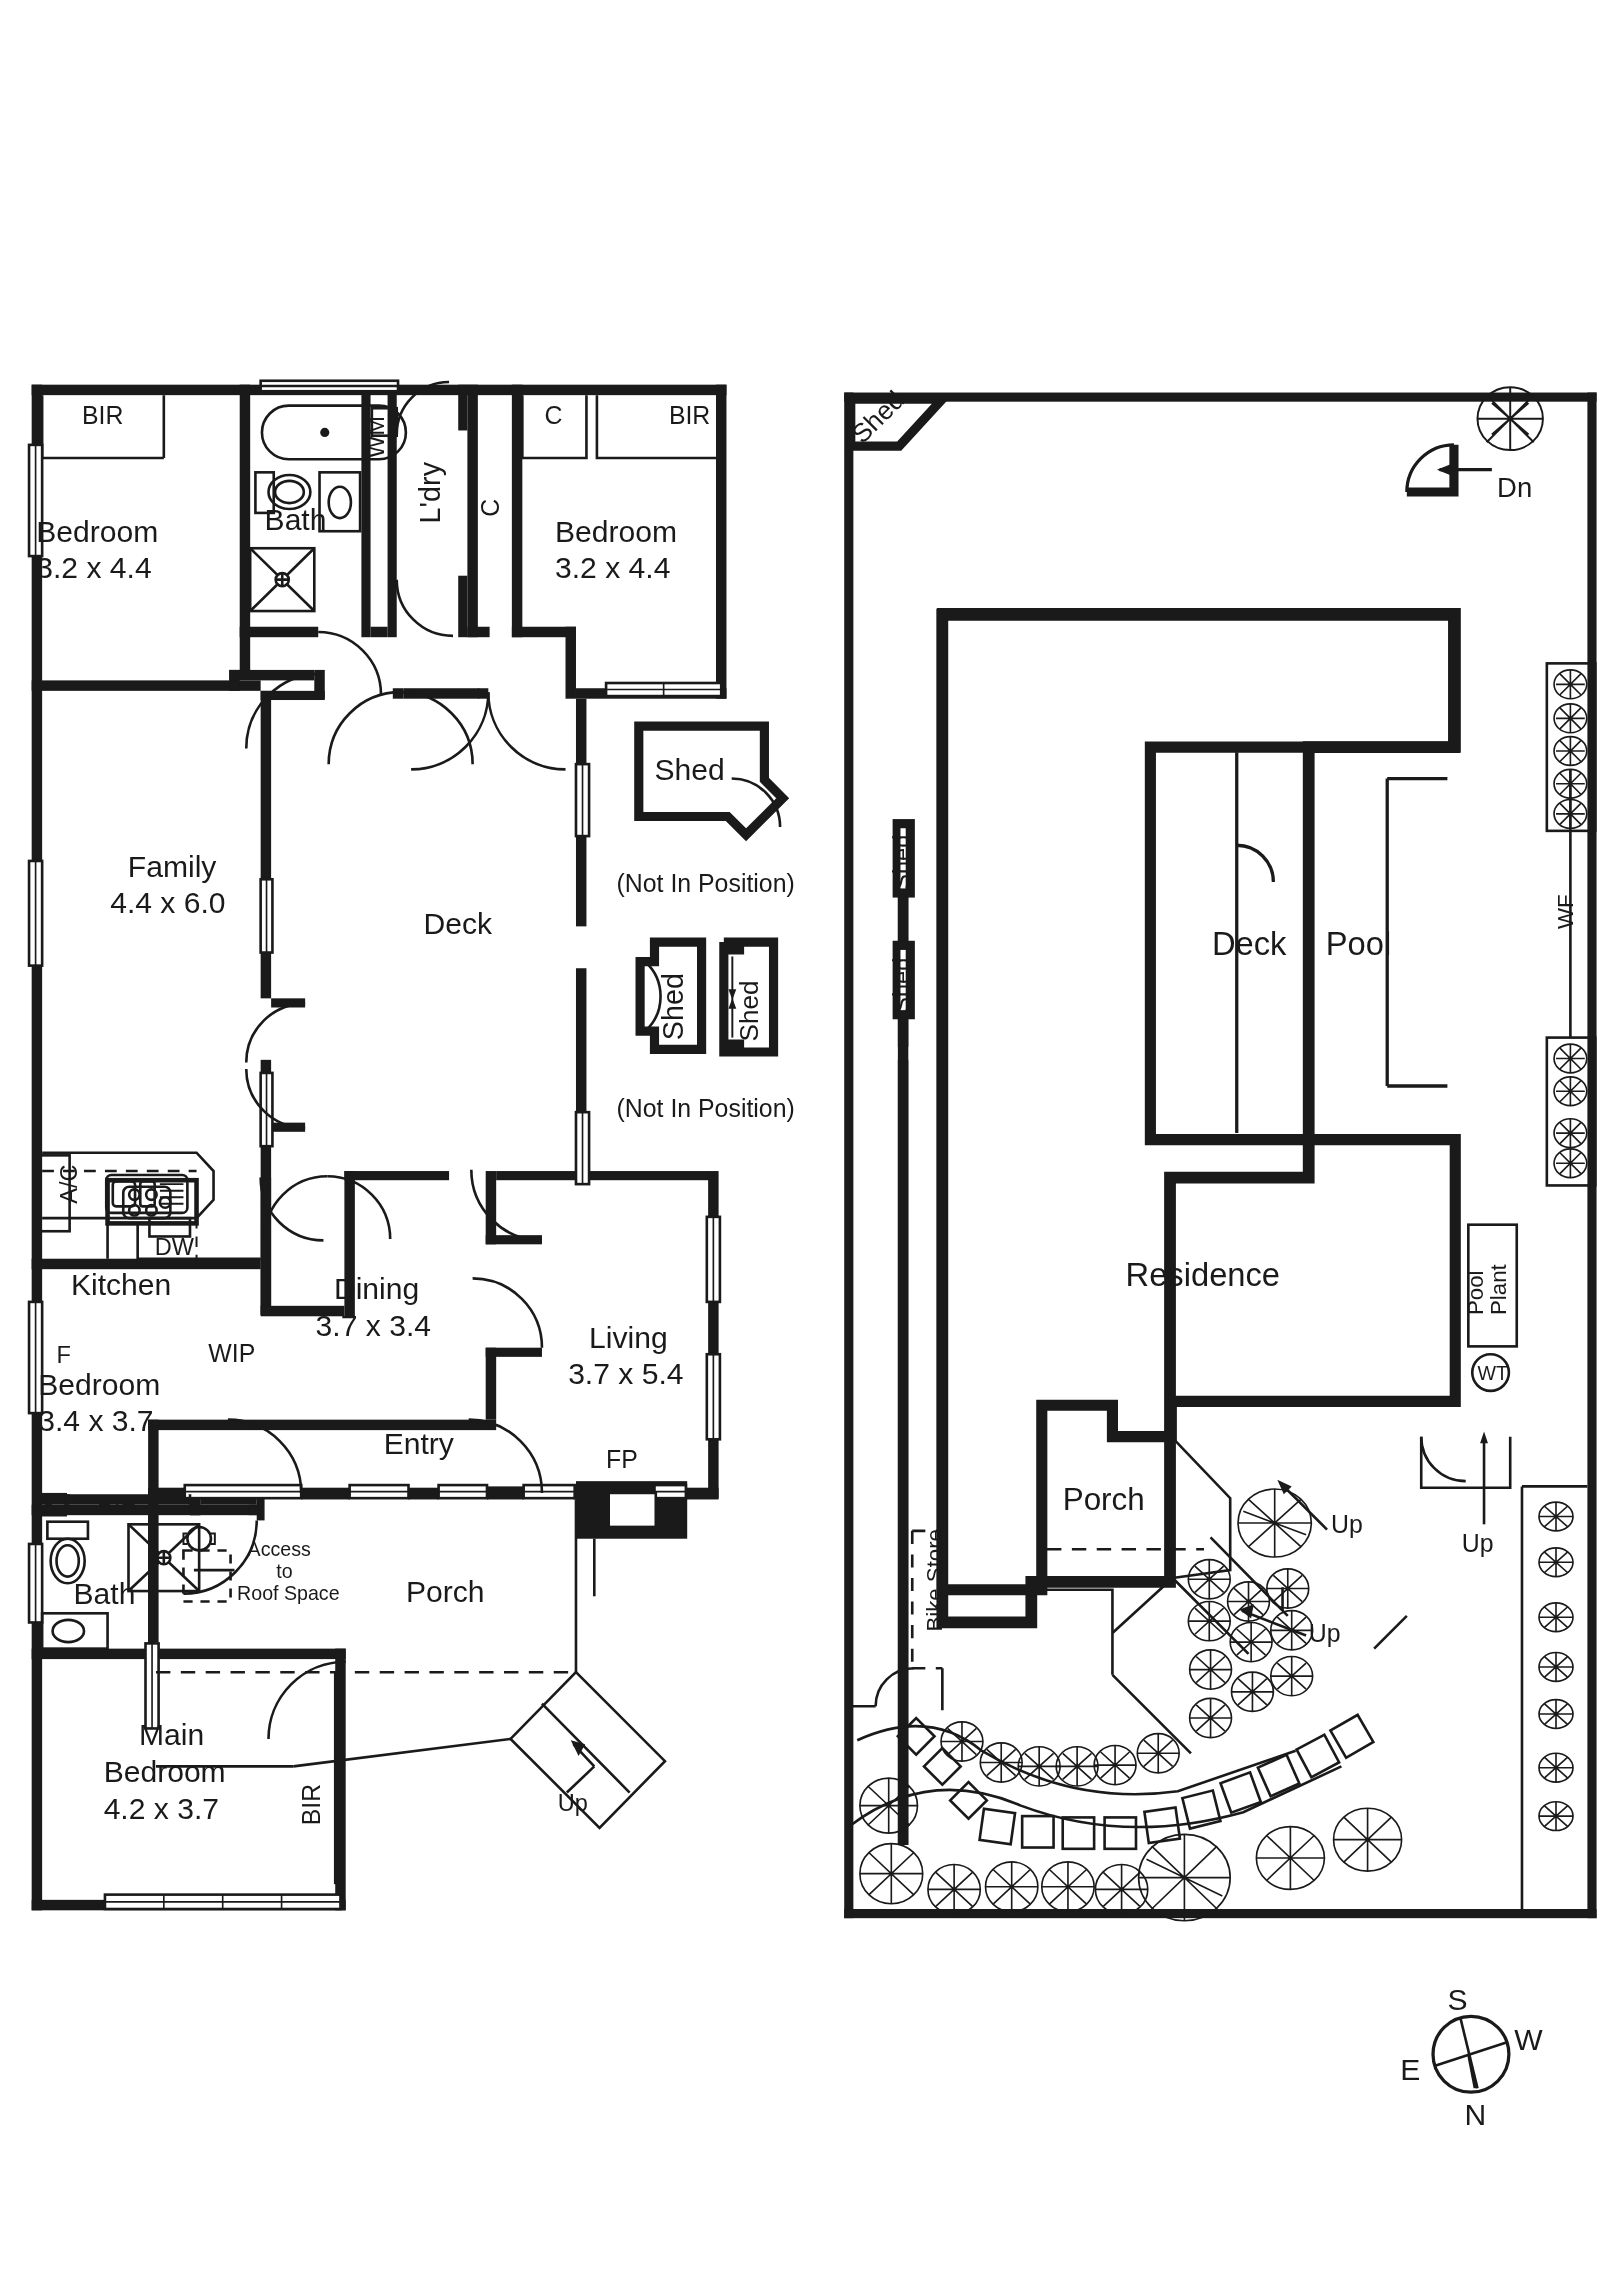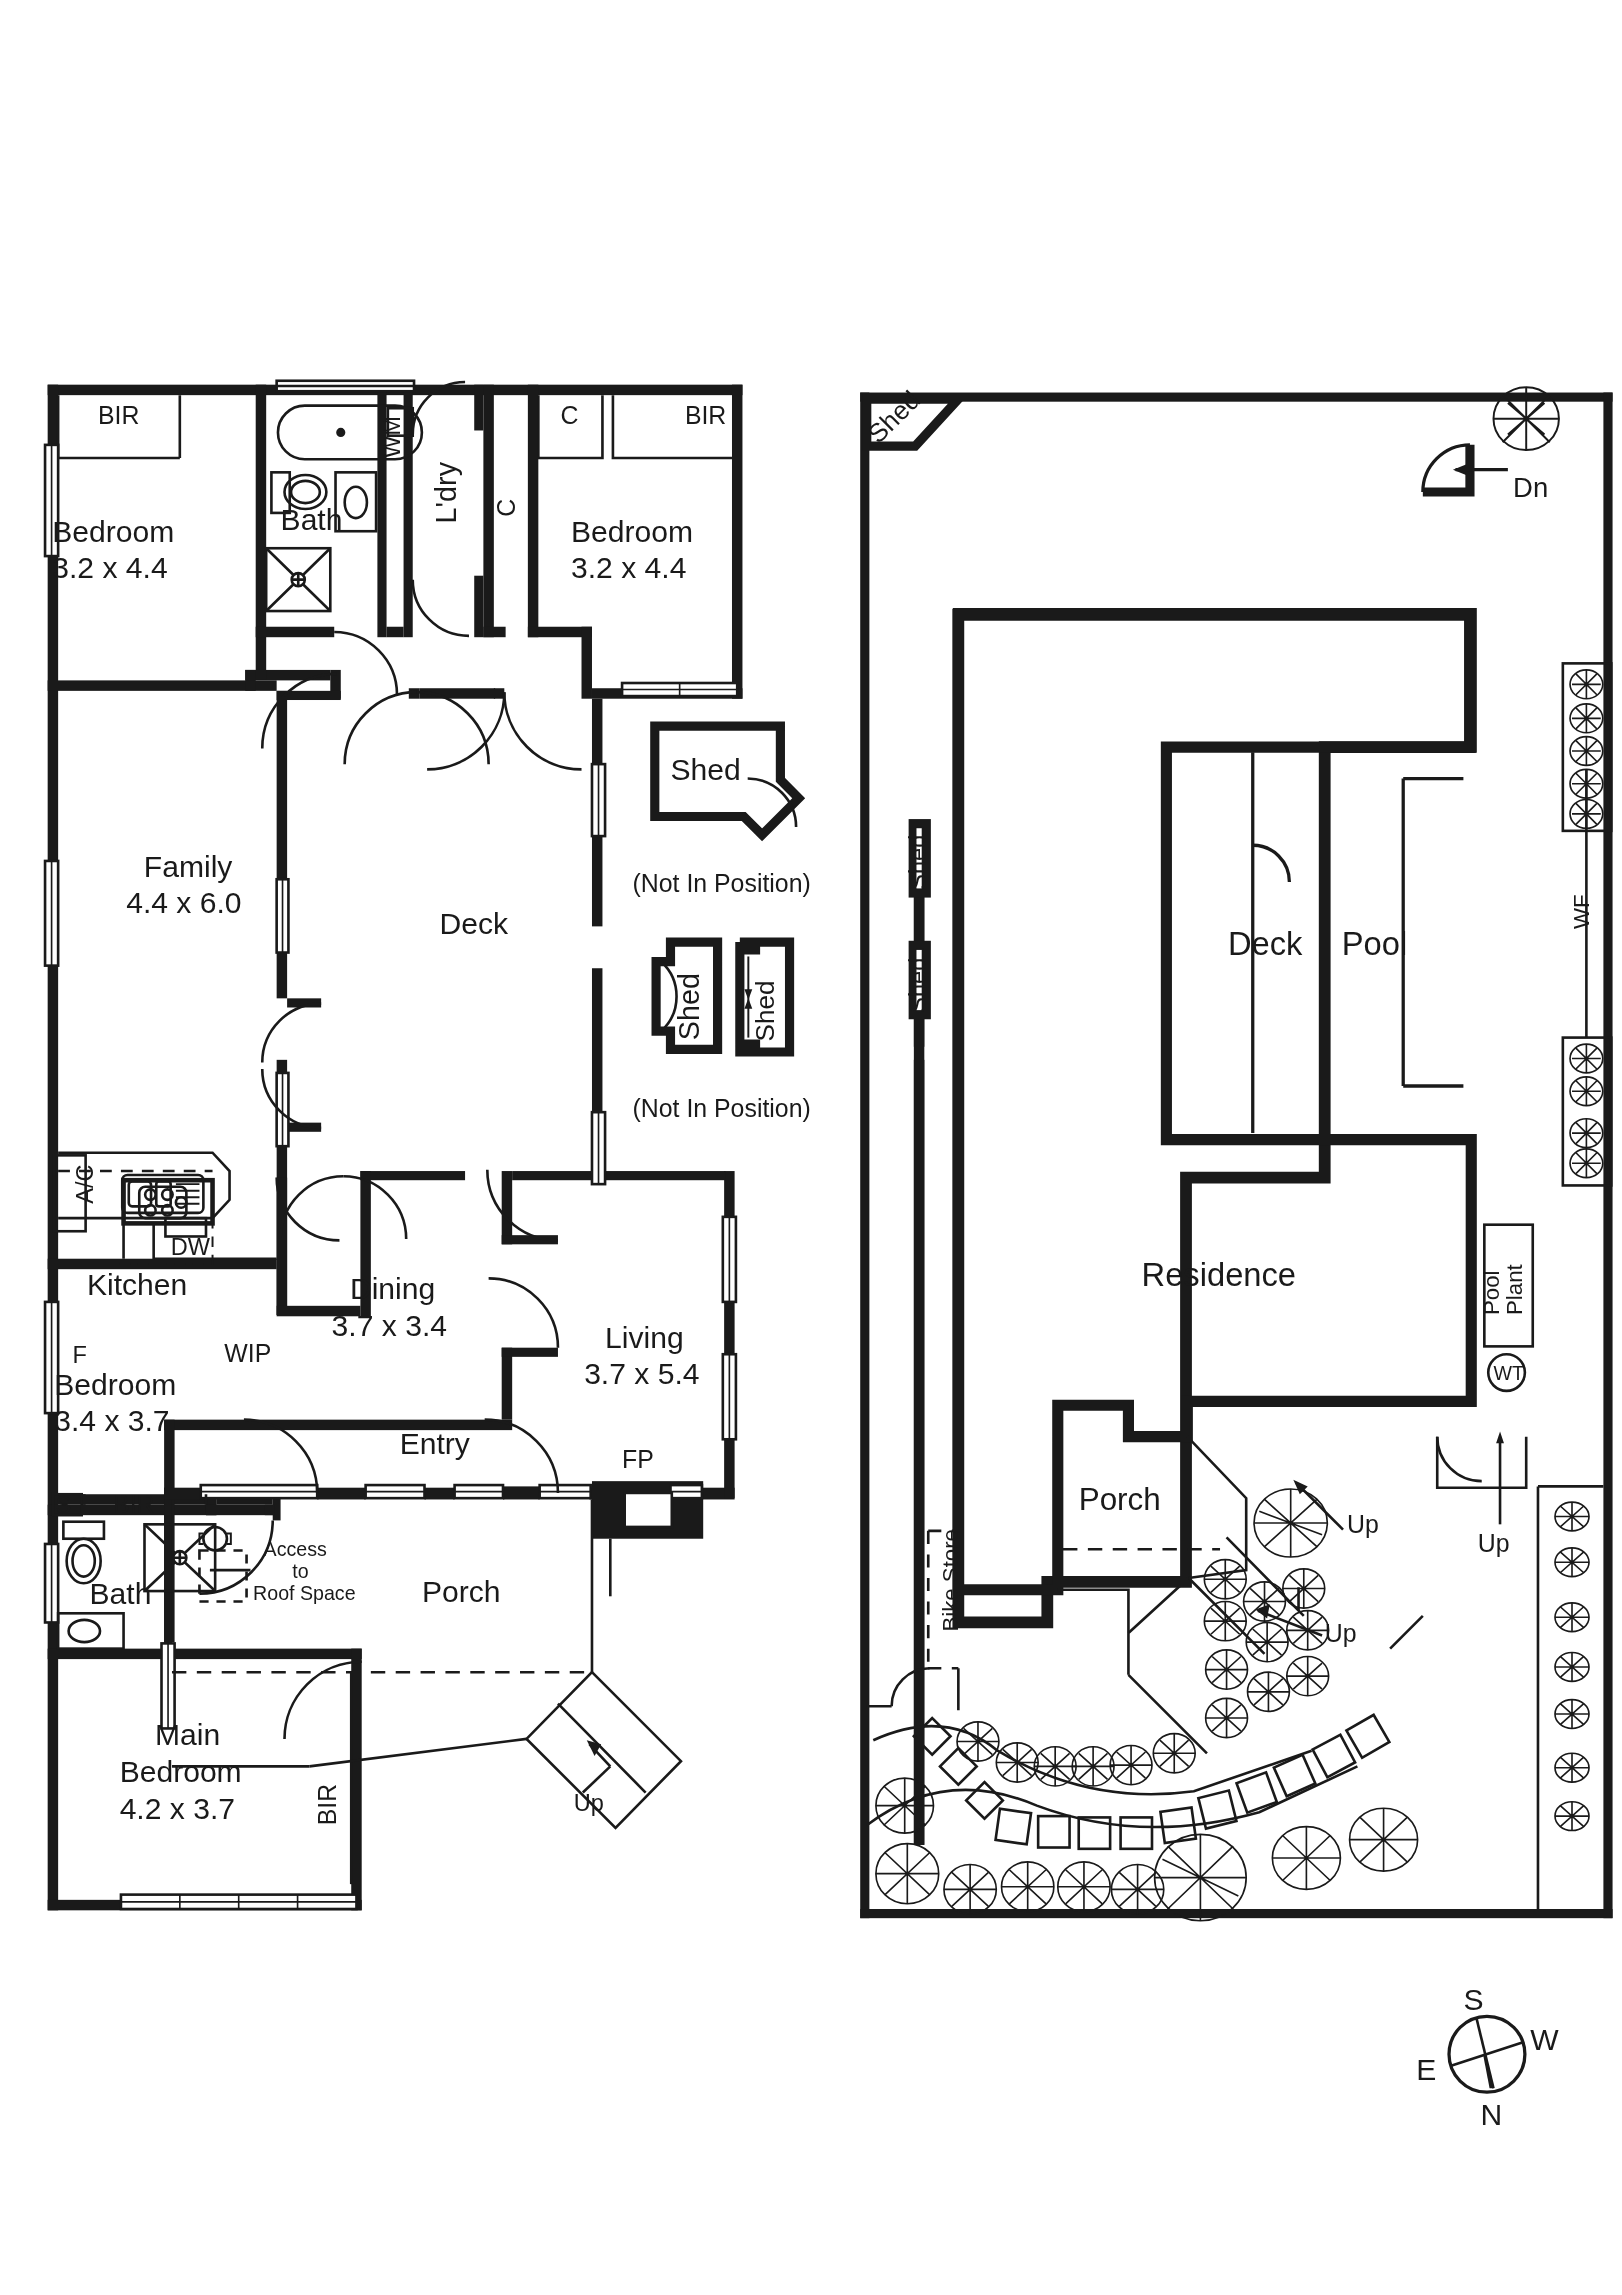--- a/index.html
+++ b/index.html
@@ -1,17 +1,17 @@
 <!DOCTYPE html>
 <html style="font-size:10.5px"><head>
 <meta charset="utf-8">
 <style>
   html,body{margin:0;padding:0;background:#ffffff;}
   body{width:1623px;height:2295px;position:relative;font-family:"Liberation Sans",sans-serif;color:#1a1a1a;overflow:hidden;}
-  #stage{position:absolute;left:0;top:0;width:1309px;height:2295px;padding-left:16px;}
+  #stage{position:absolute;left:0;top:0;width:1309px;height:2295px;}
   svg{display:block;}
   .lbl{font-family:"Liberation Sans",sans-serif;fill:#1a1a1a;}
 </style>
 </head>
 <body>
 
 <div id="stage">
 <svg width="1623" height="2295" viewBox="0 0 2480 3508" xmlns="http://www.w3.org/2000/svg">
   <rect x="0" y="0" width="2480" height="3508" fill="#ffffff"></rect>
 

